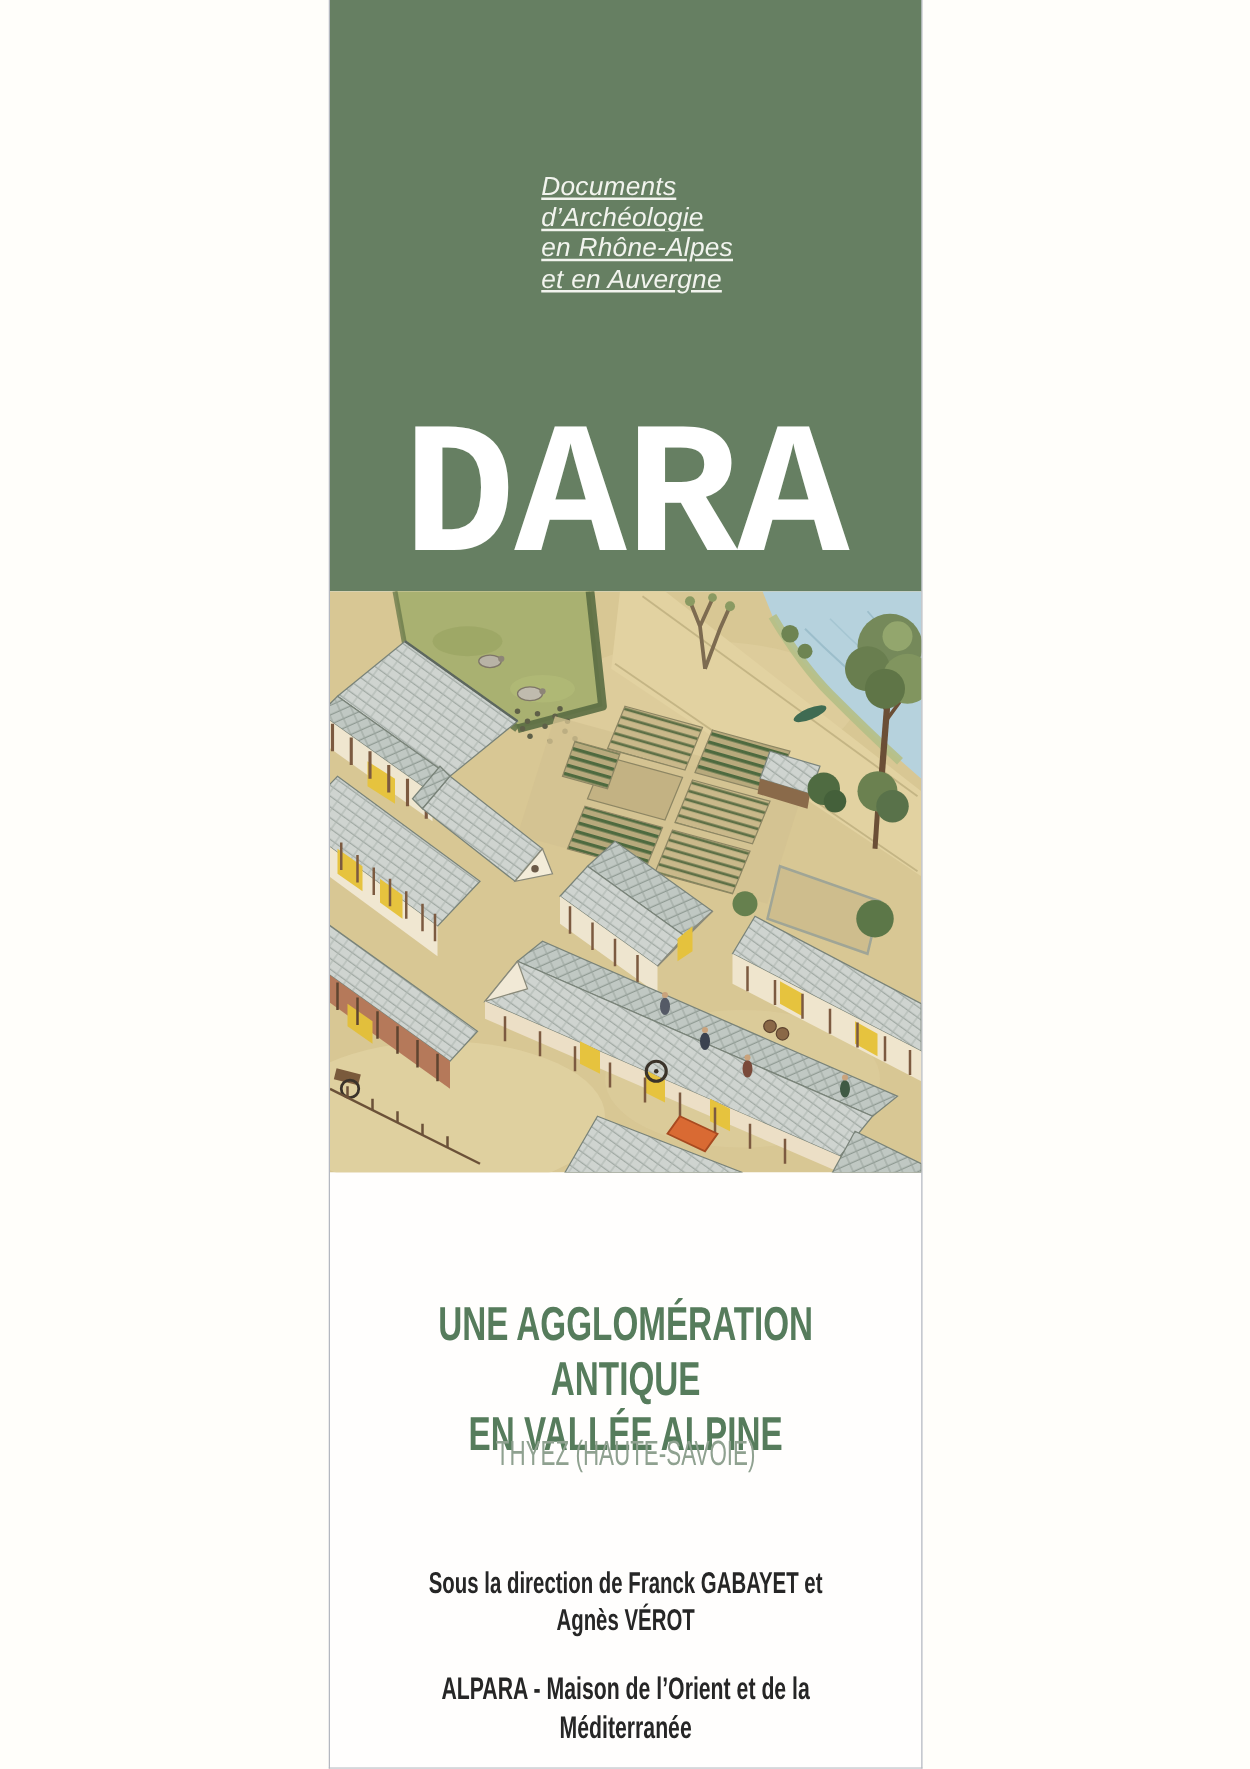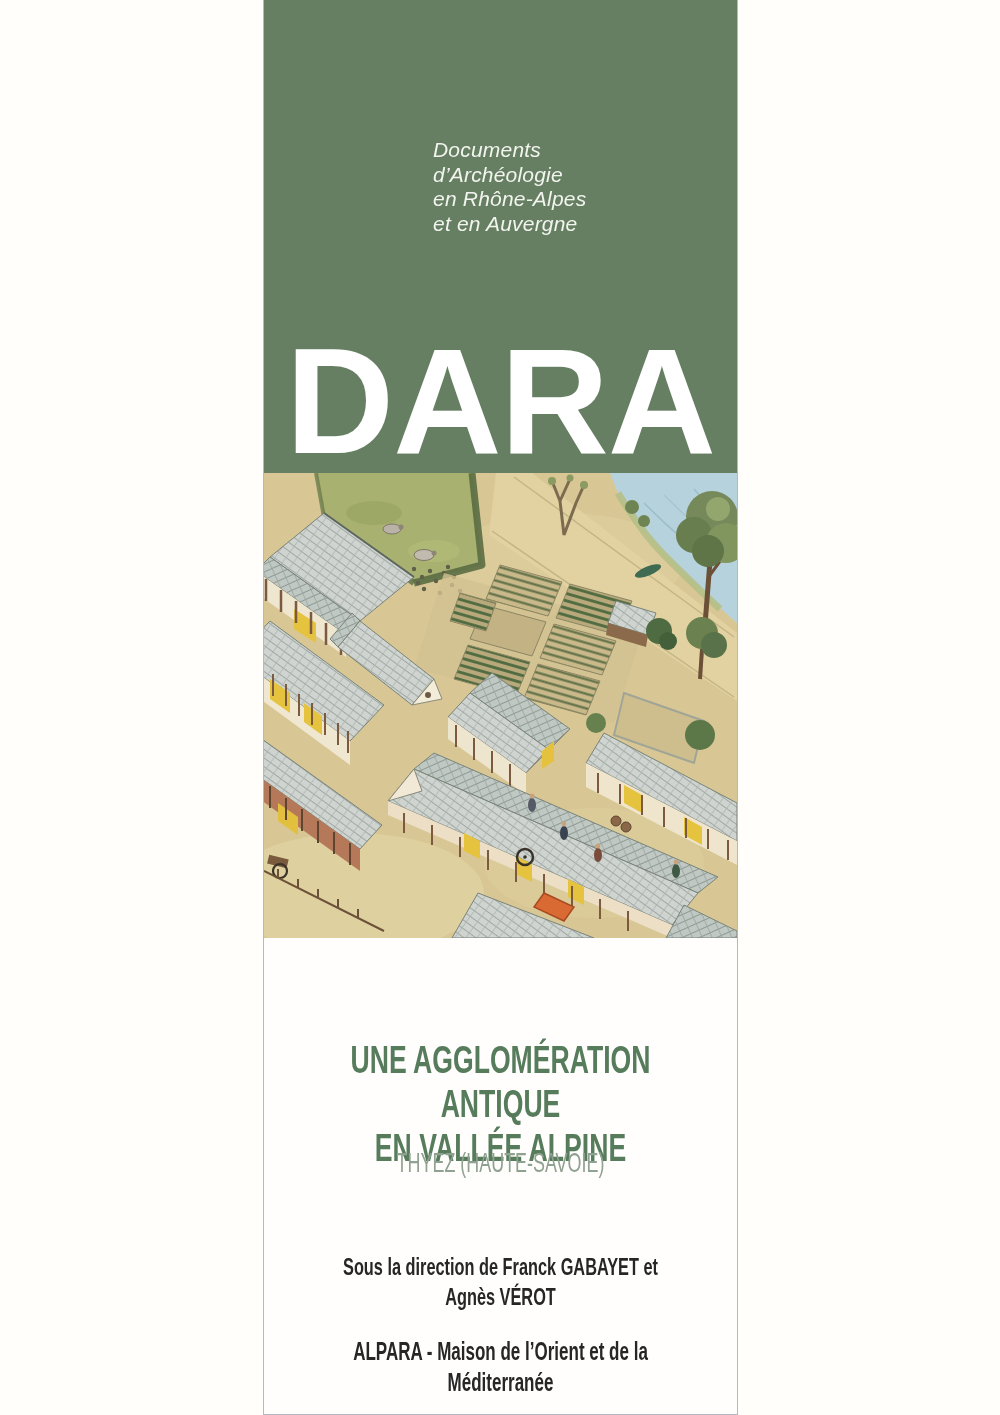--- a/index.html
+++ b/index.html
@@ -16,26 +16,26 @@
     border-bottom:1px solid var(--border_grey);
   }
   .green-panel{
     position:absolute;left:0;top:0;width:473px;height:473px;
     background:var(--panel_green);
   }
   .masthead{
     position:absolute;left:169px;top:138px;
     color:var(--masthead_white);
     font-style:italic;font-size:21px;line-height:24.5px;
-    white-space:pre-line;letter-spacing:0.2px;
+    white-space:pre-line;letter-spacing:0.2px;text-decoration:underline;
   }
   .logo{
     position:absolute;left:0;top:326px;width:100%;
     text-align:center;
-    font-family:Liberation Sans, sans-serif;
+    font-family:Liberation Mono, monospace;
     font-weight:bold;font-size:150px;line-height:150px;
     color:var(--logo_white);letter-spacing:-1px;
   }
   .illustration{
     position:absolute;left:0;top:473px;width:473px;height:465px;display:block;
   }
   .title{
     position:absolute;left:0;top:1038px;width:100%;text-align:center;
     color:var(--title_green);font-weight:bold;
     font-size:38px;line-height:44px;white-space:pre-line;

